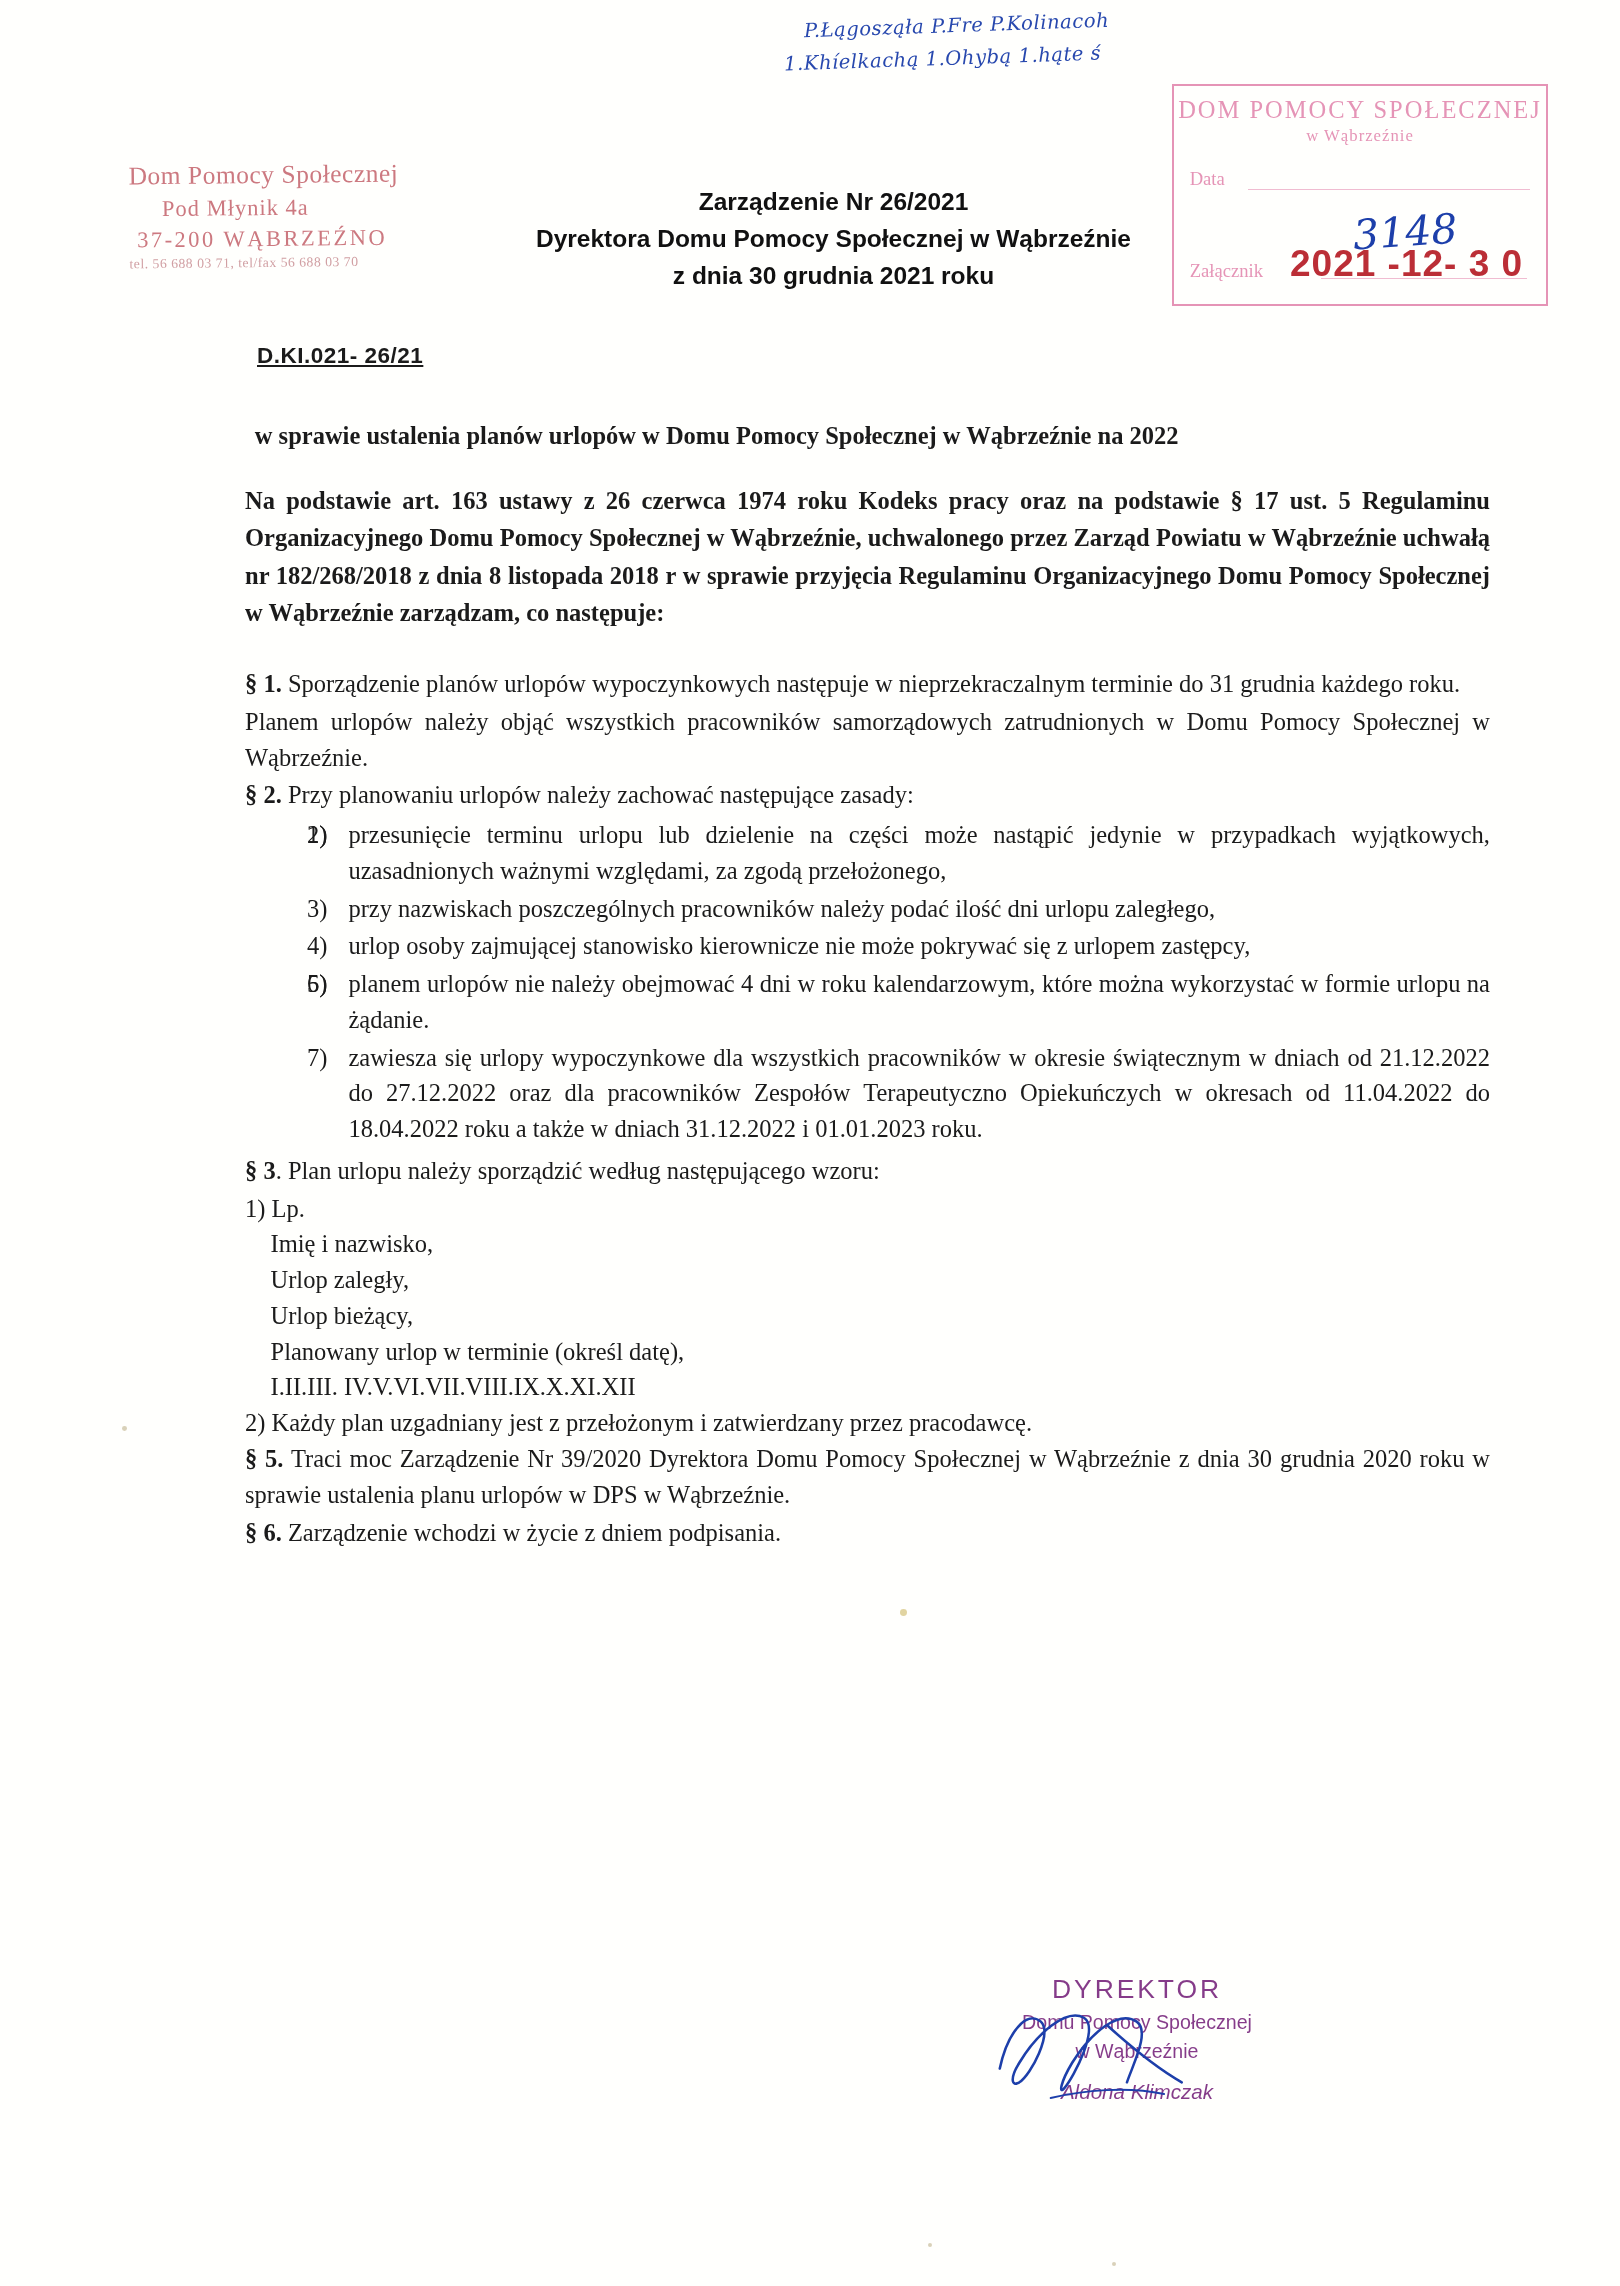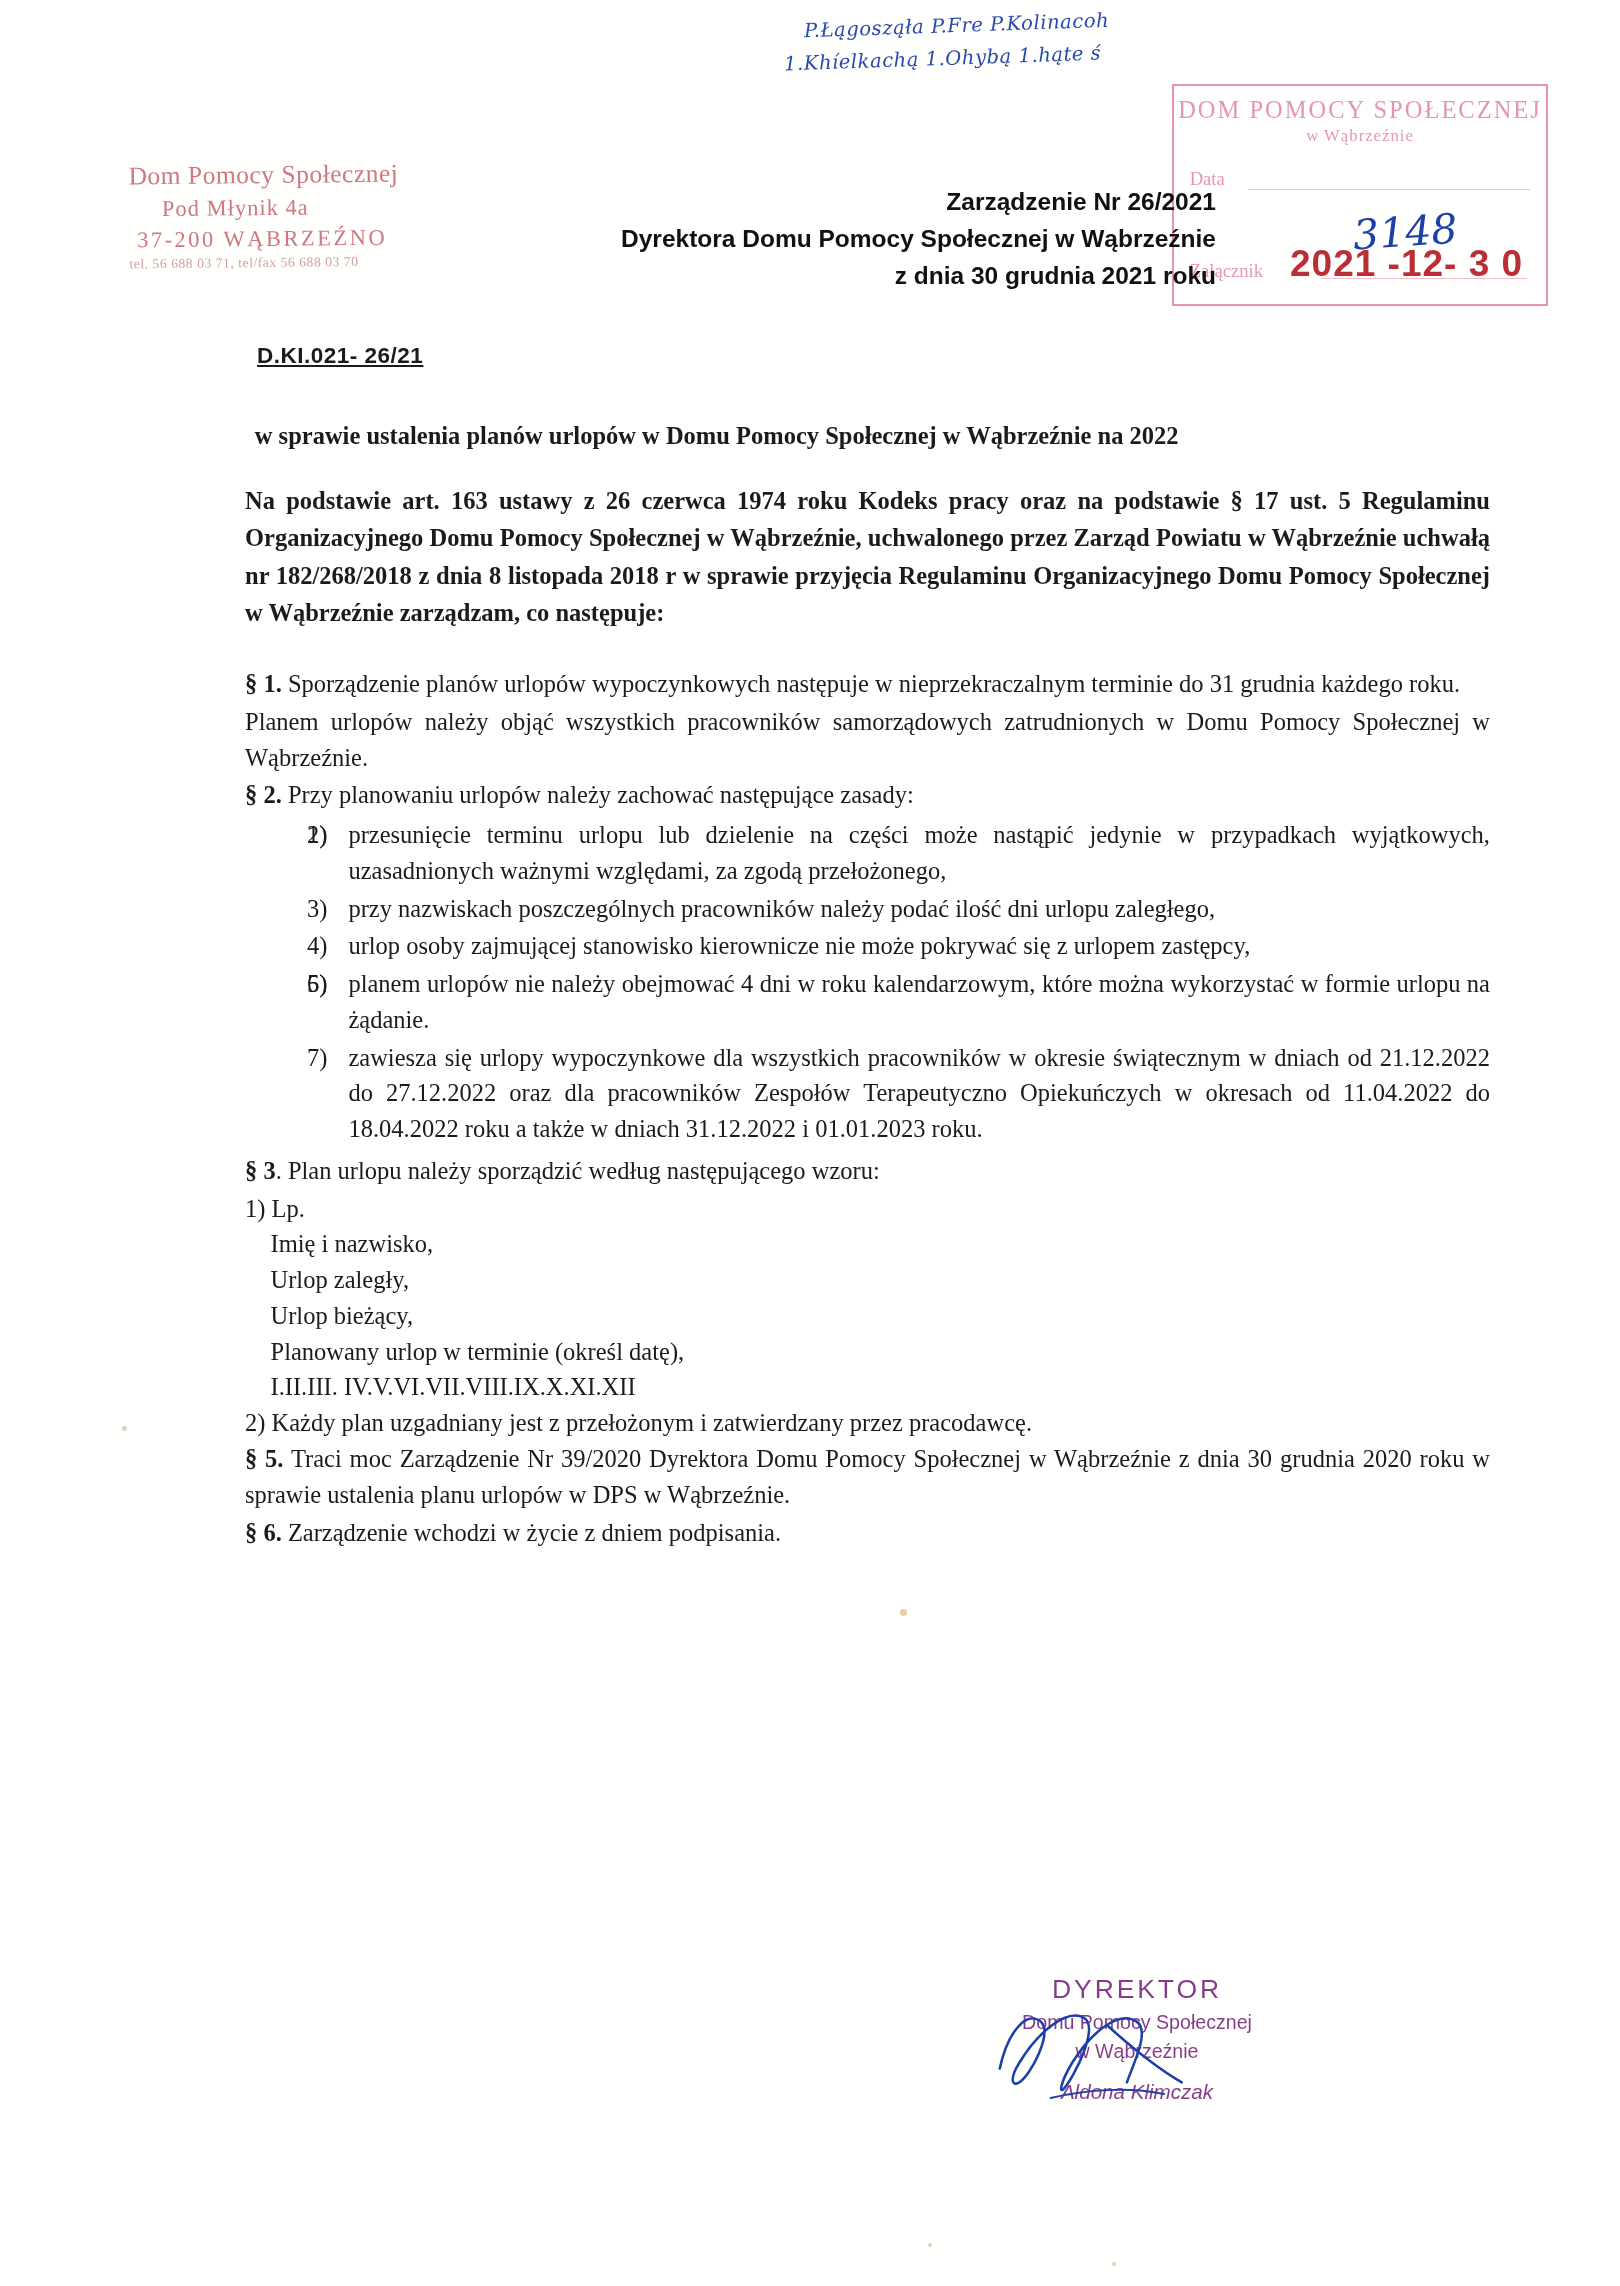--- a/index.html
+++ b/index.html
@@ -125,21 +125,21 @@
     font-size: 41px;
     transform: rotate(-4deg);
   }
 
   
   .title-block {
     position: absolute;
     left: 451px;
     top: 184px;
     width: 765px;
-    text-align: right;
+    text-align: center;
     font-family: "Liberation Sans", sans-serif;
     font-weight: bold;
     font-size: 24.5px;
     line-height: 1.5;
     color: #111;
   }
 
   .doc-ref {
     position: absolute;
     left: 257px;

